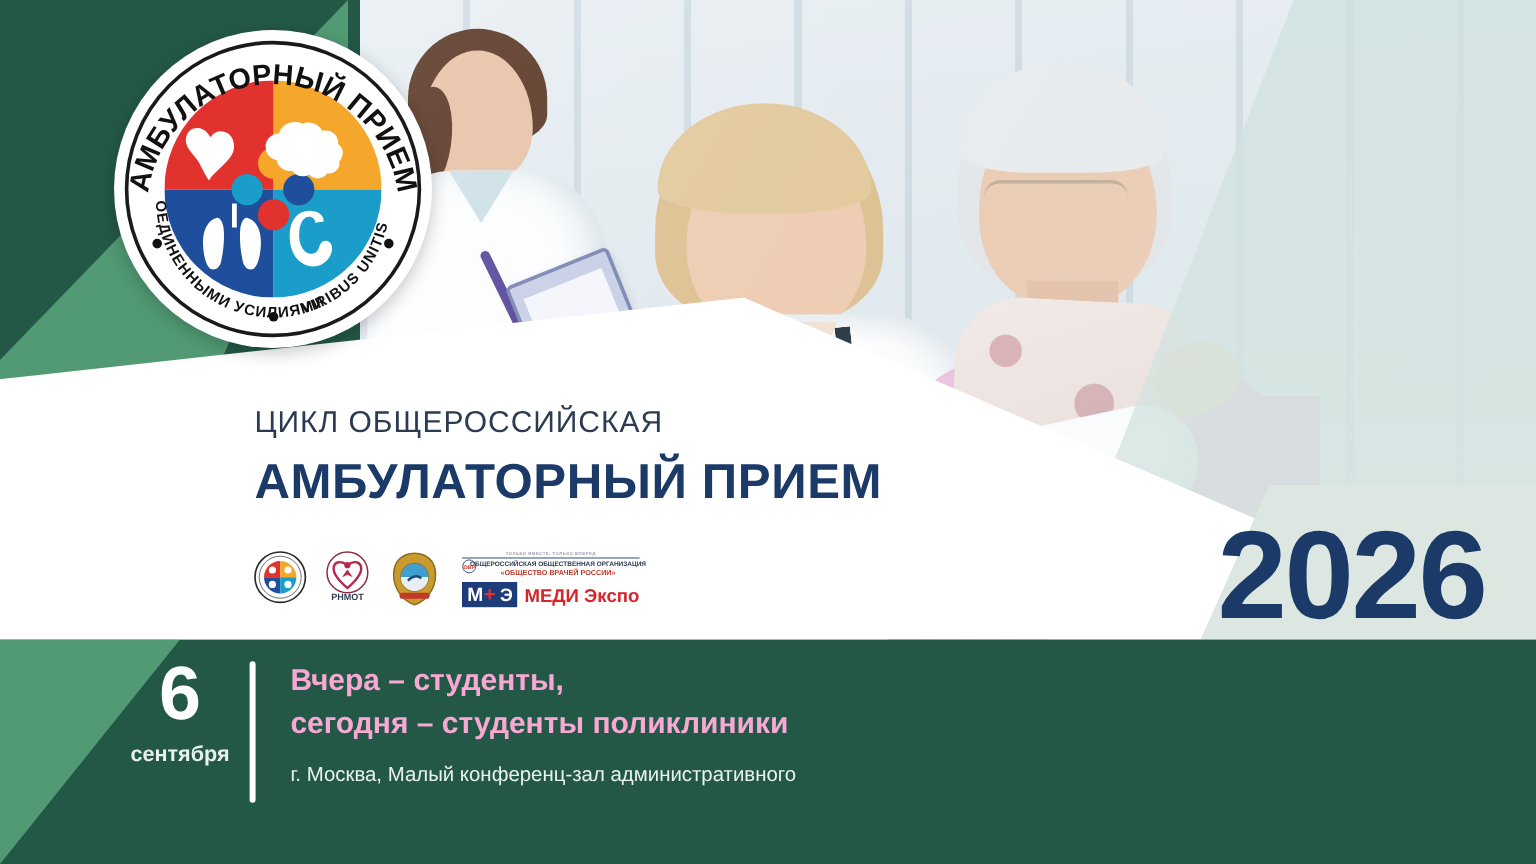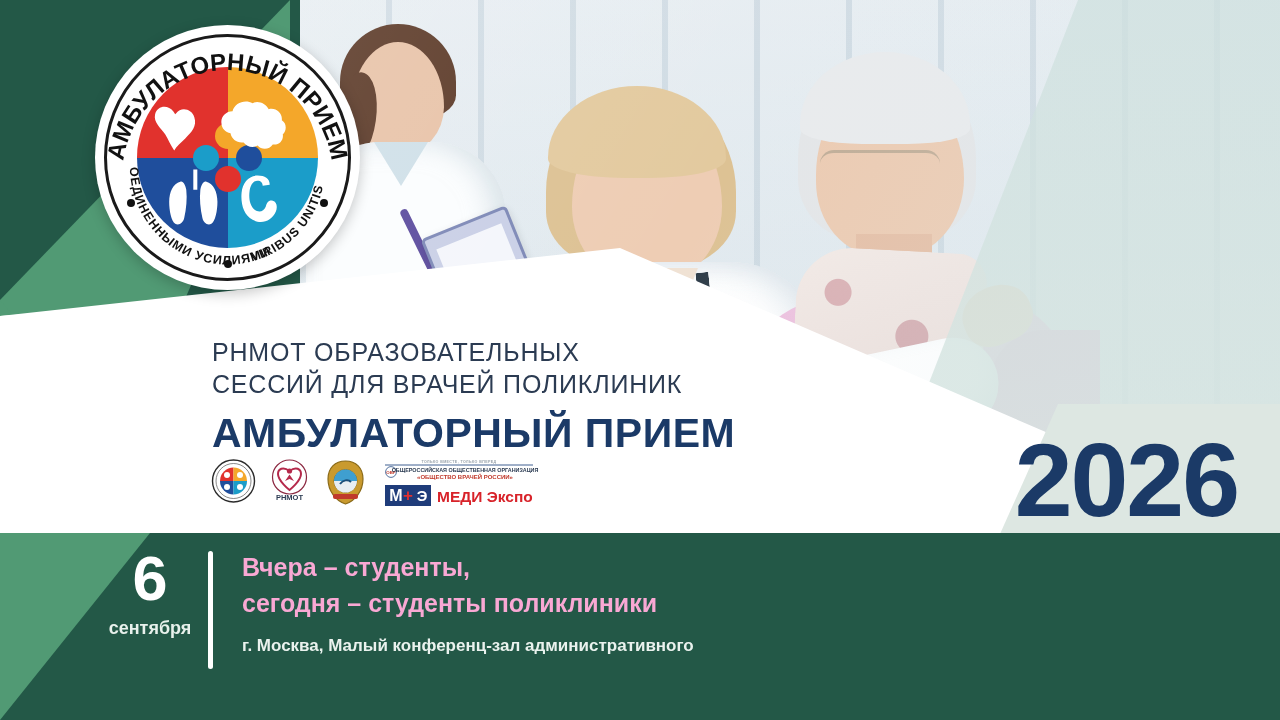--- a/index.html
+++ b/index.html
@@ -178,21 +178,21 @@
 
   
   .date-box{ position:absolute; left:100px; top:549px; width:100px; text-align:center; z-index:30; }
   .date-day{ color:#ffffff; font-size:63px; font-weight:bold; line-height:.95; }
   .date-month{ color:#e8f1ec; font-size:18px; font-weight:700; margin-top:9px; }
   .vrule{ position:absolute; left:208px; top:551px; width:5px; height:118px;
       background:#ffffff; border-radius:3px; z-index:30; }
   .bottom-text{ position:absolute; left:242px; top:550px; z-index:30; }
   .sess-title{ color:#f9a8d4; font-size:25px; font-weight:bold; line-height:1.42;
       white-space:nowrap; }
-  .venue{ color:#eaf2ee; font-size:17px; font-weight:700; line-height:1.45;
+  .venue{ color:#eaf2ee; font-size:17px; font-weight:400; line-height:1.45;
       margin-top:13px; white-space:nowrap; }
 </style>
 </head>
 <body>
 
 <div id="poster">
 
   <div class="bg-dark-green"></div>
   <div class="bg-light-green-wedge"></div>
   <div class="bg-light-green-wedge2"></div>
@@ -279,22 +279,21 @@
           <textPath href="#arcBot" startOffset="76%" text-anchor="middle">VIRIBUS UNITIS</textPath>
         </text>
         <circle cx="36" cy="178" r="4" fill="#111"></circle>
         <circle cx="229" cy="178" r="4" fill="#111"></circle>
         <circle cx="133" cy="239" r="4" fill="#111"></circle>
       </svg>
     </div>
   </div>
 
   <div class="title-block">
-    <div class="kicker">РНМОТ ОБРАЗОВАТЕЛЬНЫХ</div>
-    <div class="kicker">СЕССИЙ ДЛЯ ВРАЧЕЙ ПОЛИКЛИНИК</div>
+    <div class="kicker">ЦИКЛ ОБЩЕРОССИЙСКАЯ</div>
     <div class="main-title">АМБУЛАТОРНЫЙ ПРИЕМ</div>
   </div>
 
   <div class="year">2026</div>
 
   <div class="partners">
 
     <div class="p-badge">
       <svg viewBox="0 0 45 50" width="45" height="50">
         <circle cx="22.5" cy="24" r="21" fill="#fff" stroke="#2b2b2b" stroke-width="1.4"></circle>

